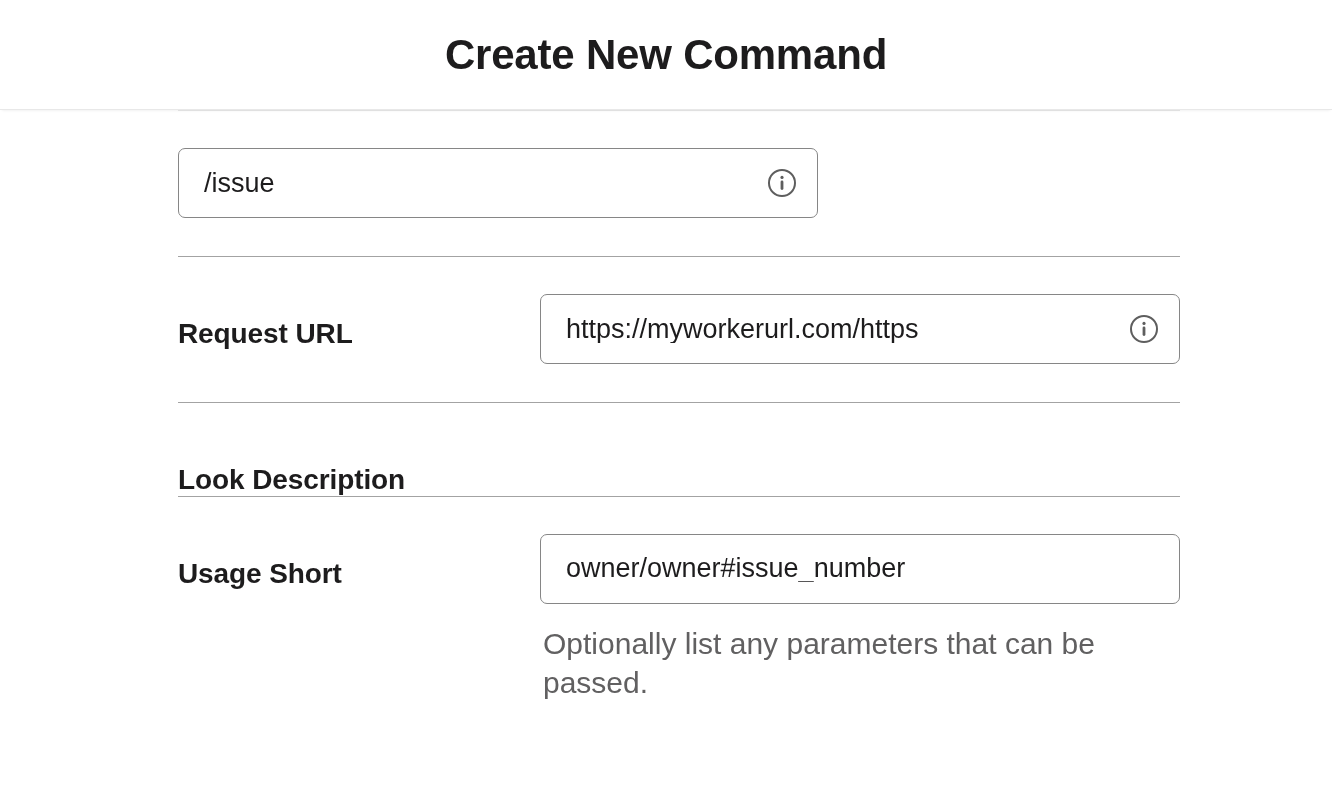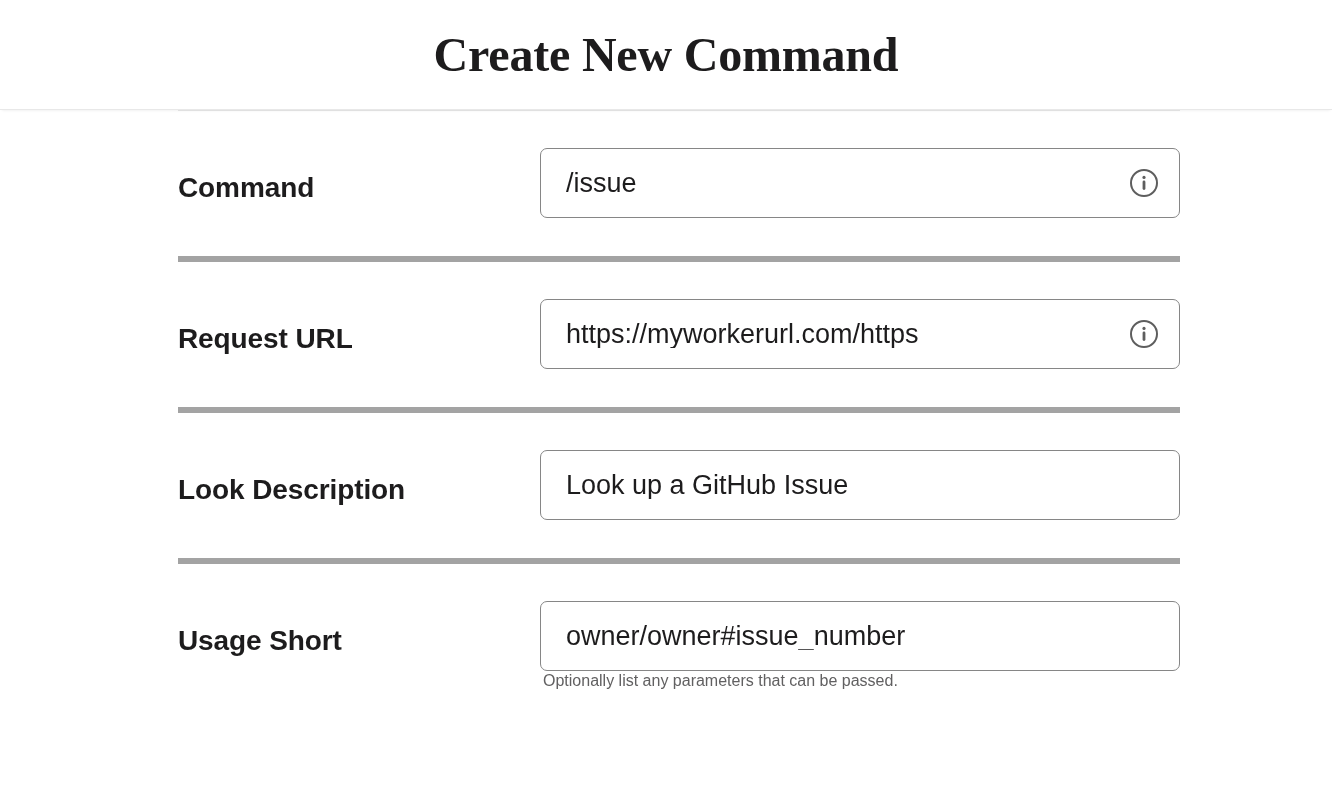--- a/index.html
+++ b/index.html
@@ -21,44 +21,43 @@
     height: 110px;
     box-sizing: border-box;
     background: #ffffff;
     display: flex;
     align-items: center;
     justify-content: center;
     border-bottom: 1px solid #e8e8e8;
     box-shadow: 0 2px 3px -2px rgba(0,0,0,0.10);
   }
   .modal-title {
-    font-size: 48px;
+    font-size: 42px;
     font-weight: 700;
     color: #1d1c1d;
     letter-spacing: -0.2px;
     line-height: 1;
     margin: 0;
-    font-family: Liberation Serif, serif;
   }
 
   
   .modal-body {
     padding: 0;
     background: #ffffff;
   }
   .form {
     margin: 0 auto;
     padding-left: 178px;
     padding-right: 152px;
     box-sizing: border-box;
     width: 1332px;
   }
 
   .form-row {
-    border-top: 6px solid #a3a3a3;
+    border-top: 1px solid #a3a3a3;
     display: flex;
     align-items: flex-start;
     padding-top: 0;
     position: relative;
   }
   .form-row:first-child { border-top: 1px solid #e0e0e0; }
 
   .row-label-col {
     width: 362px;
     flex: 0 0 362px;
@@ -109,40 +108,38 @@
     transform: translateY(-50%);
     width: 30px;
     height: 30px;
     display: flex;
     align-items: center;
     justify-content: center;
   }
   .info-icon svg { display: block; }
 
   .helper-text {
-    font-size: 16px;
+    font-size: 30px;
     color: #616061;
     line-height: 1.3;
+    margin-top: 20px;
     padding-left: 3px;
   }
 </style>
 </head>
 <body>
 
 <div class="modal-header">
   <h1 class="modal-title">Create New Command</h1>
 </div>
 
 <div class="modal-body">
   <div class="form">
 
     <div class="form-row">
-      <div class="row-label-col">
-        <div class="row-label">Command</div>
-      </div>
       <div class="row-field-col">
         <div class="input-wrap">
           <div class="input-text">/issue</div>
           <span class="info-icon">
             <svg width="30" height="30" viewBox="0 0 30 30" aria-hidden="true">
               <circle cx="15" cy="15" r="13" fill="none" stroke="#5e5e5e" stroke-width="2"></circle>
               <circle cx="15" cy="9.4" r="1.6" fill="#5e5e5e"></circle>
               <rect x="13.6" y="12.6" width="2.8" height="9.4" rx="1.4" fill="#5e5e5e"></rect>
             </svg>
           </span>
@@ -165,25 +162,20 @@
             </svg>
           </span>
         </div>
       </div>
     </div>
 
     <div class="form-row">
       <div class="row-label-col">
         <div class="row-label">Look Description</div>
       </div>
-      <div class="row-field-col">
-        <div class="input-wrap">
-          <div class="input-text">Look up a GitHub Issue</div>
-        </div>
-      </div>
     </div>
 
     <div class="form-row">
       <div class="row-label-col">
         <div class="row-label">Usage Short</div>
       </div>
       <div class="row-field-col">
         <div class="input-wrap">
           <div class="input-text">owner/owner#issue_number</div>
         </div>

